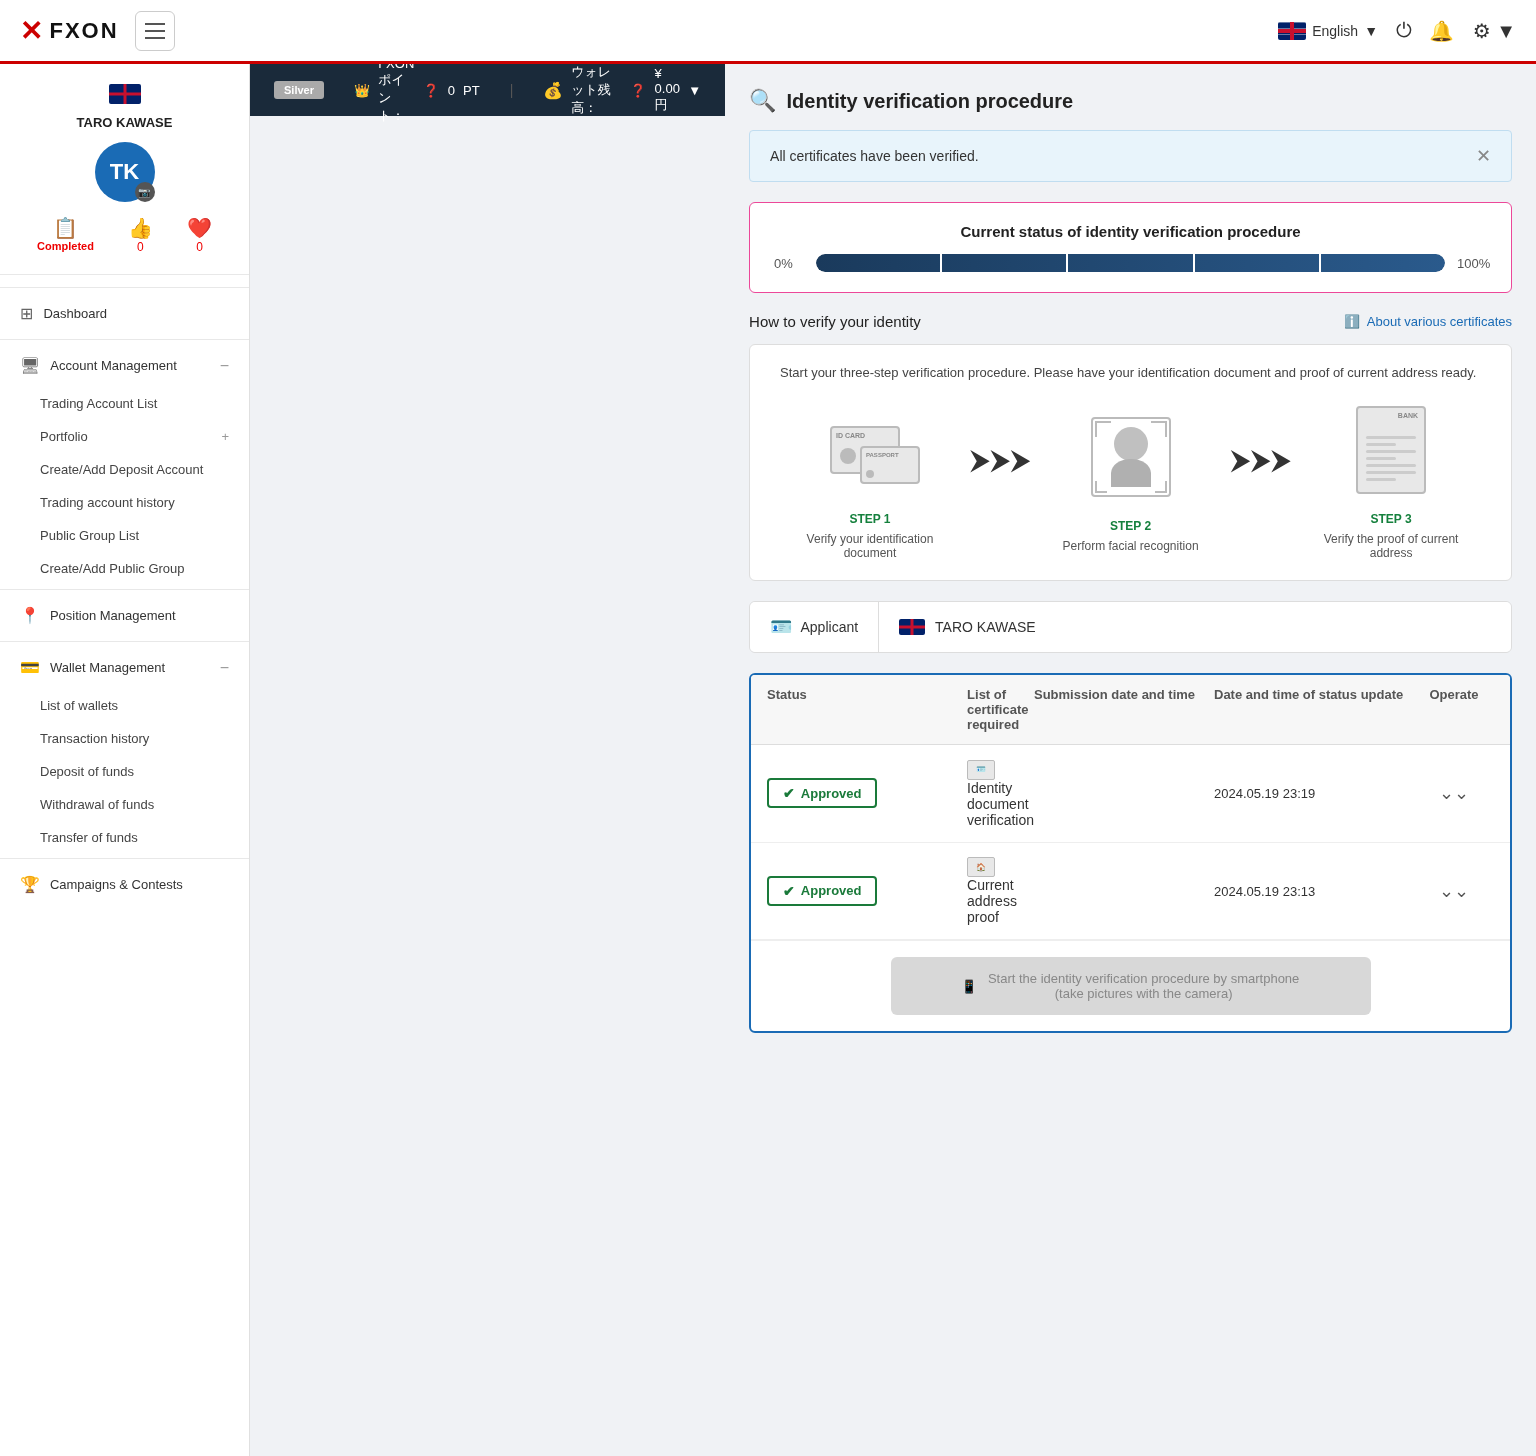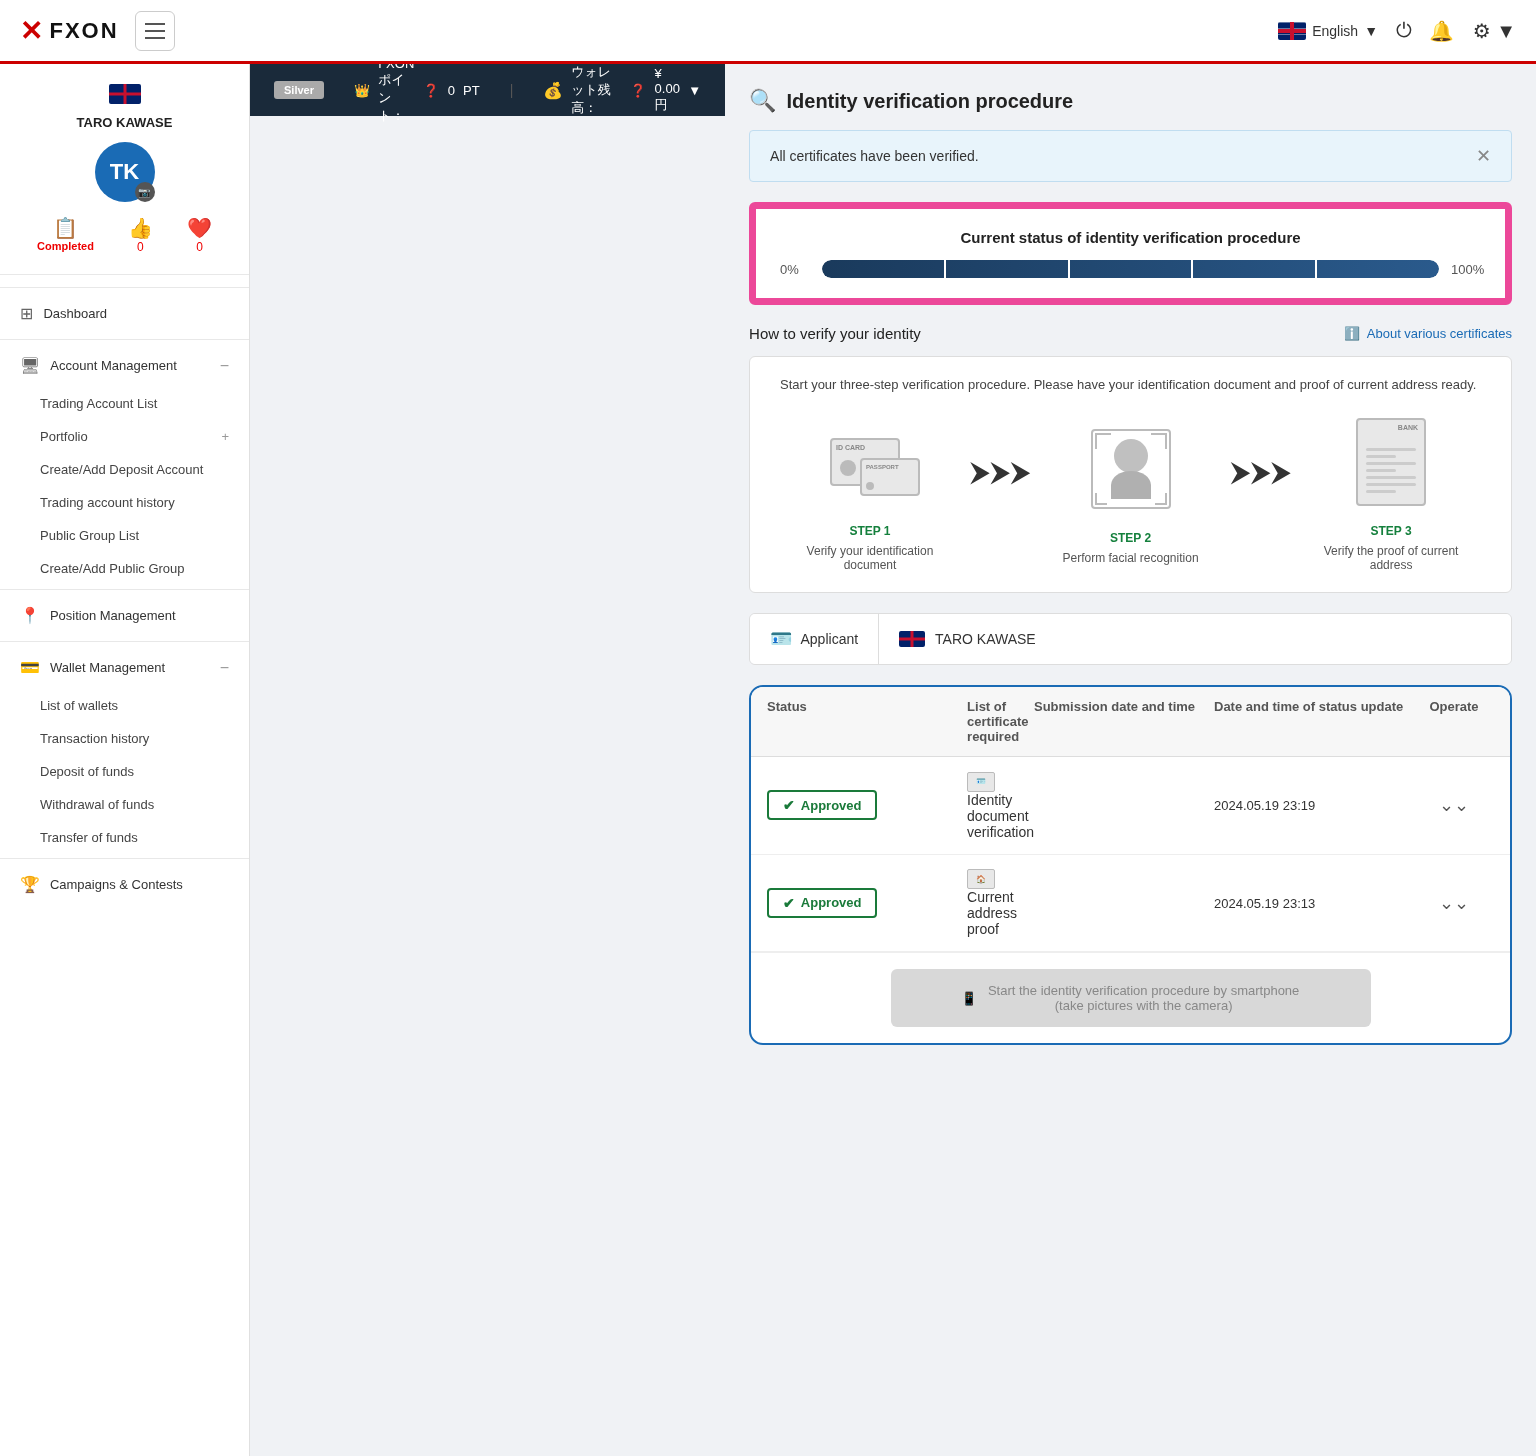--- a/index.html
+++ b/index.html
@@ -61,21 +61,21 @@
     
     .page-content { padding: 24px; flex: 1; }
     .page-title { display: flex; align-items: center; gap: 10px; font-size: 20px; font-weight: bold; color: #222; margin-bottom: 16px; }
     .page-title-icon { color: #555; font-size: 22px; }
 
     
     .alert-box { background: #e8f4fb; border: 1px solid #c0ddf0; padding: 14px 20px; border-radius: 4px; display: flex; justify-content: space-between; align-items: center; margin-bottom: 20px; font-size: 14px; color: #333; }
     .alert-close { cursor: pointer; color: #888; font-size: 18px; }
 
     
-    .status-card { background: #fff; border: 7px solid #ec4899; border-radius: 6px; padding: 20px 24px; margin-bottom: 20px; }
+    .status-card { background: #fff; border: 1px solid #ec4899; border-radius: 6px; padding: 20px 24px; margin-bottom: 20px; }
     .status-card-title { text-align: center; font-weight: bold; font-size: 15px; color: #222; margin-bottom: 14px; }
     .progress-row { display: flex; align-items: center; gap: 12px; }
     .progress-label { font-size: 13px; color: #555; width: 30px; }
     .progress-bar-wrap { flex: 1; height: 18px; background: #e8e8e8; border-radius: 10px; overflow: hidden; }
     .progress-bar-fill { height: 100%; background: linear-gradient(to right, #1a3a5c, #2a5a8c); border-radius: 10px; display: flex; }
     .progress-seg { flex: 1; border-right: 2px solid #fff; }
     .progress-seg:last-child { border-right: none; }
 
     
     .verify-section { margin-bottom: 20px; }
@@ -130,21 +130,21 @@
     .check-icon { color: #1a7a3a; font-size: 14px; }
     .cert-type-icon { width: 28px; height: 20px; background: #e8e8e8; border: 1px solid #bbb; border-radius: 2px; display: inline-flex; align-items: center; justify-content: center; font-size: 8px; color: #888; margin-right: 8px; }
     .cert-date { font-size: 13px; color: #333; }
     .expand-btn { color: #555; font-size: 18px; cursor: pointer; }
 
     
     .smartphone-row { padding: 16px; display: flex; justify-content: center; border-top: 1px solid #eee; }
     .smartphone-btn { background: #d8d8d8; color: #888; border: none; border-radius: 6px; padding: 14px 30px; font-size: 13px; cursor: default; display: flex; align-items: center; gap: 10px; max-width: 480px; width: 100%; justify-content: center; }
 
     
-    .table-container { background: #fff; border: 2px solid #1a6bb5; border-radius: 14px; overflow: hidden; margin-bottom: 0; }
+    .table-container { background: #fff; border: 2px solid #1a6bb5; border-radius: 6px; overflow: hidden; margin-bottom: 0; }
   </style>
 </head>
 <body>
 
 <nav class="top-nav">
   <div class="top-nav-left">
     <div class="logo">
       <span class="logo-x">✕</span>
       <span class="logo-text">FXON</span>
     </div>

